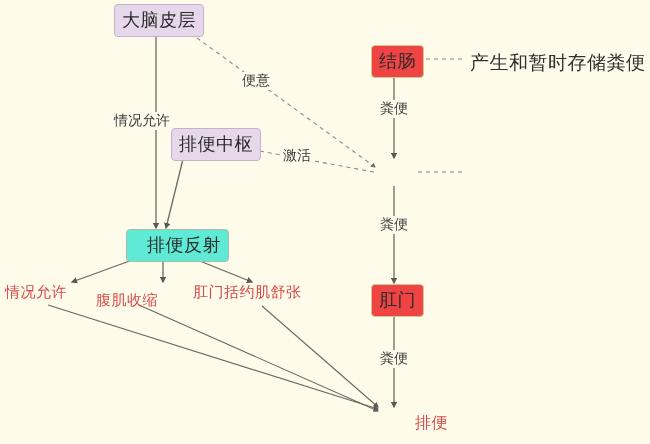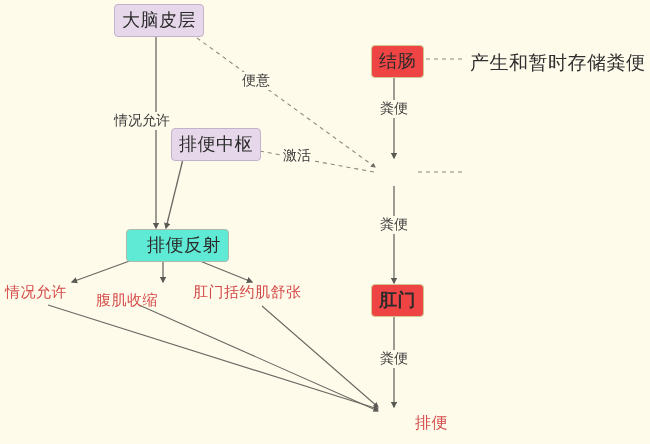--- a/index.html
+++ b/index.html
@@ -131,21 +131,21 @@
 
   <div class="node boxed box-green" style="left:126px; top:229px;">
     <span>排便反射</span>
   </div>
 
   <div class="node boxed box-yellow" style="left:371px; top:45px;">
     <span>结肠</span>
   </div>
 
 
-  <div class="node boxed box-yellow" style="left:371px; top:284px;font-weight:bold;">
+  <div class="node boxed box-yellow" style="left:371px; top:284px;">
     <span>肛门</span>
   </div>
 
   <div class="node plain-red" style="left:5px; top:283px;">
     <span>情况允许</span>
   </div>
 
   <div class="node plain-red" style="left:96px; top:283px;margin-top:8px;">
     <span>腹肌收缩</span>
   </div>

